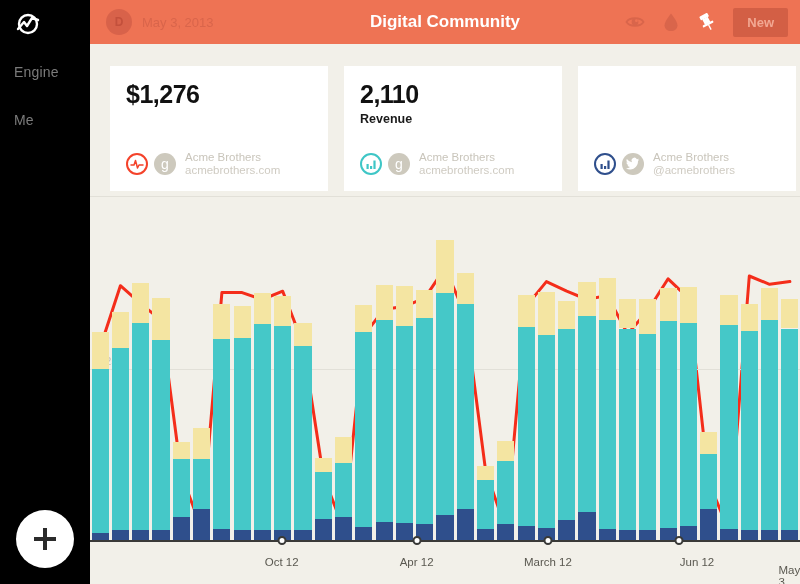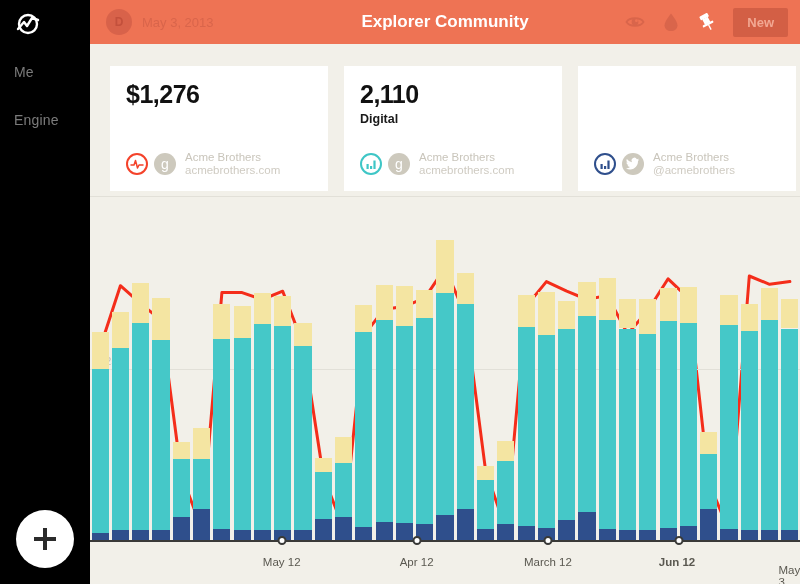--- a/index.html
+++ b/index.html
@@ -120,37 +120,37 @@
 
   <div class="sidebar">
     <div class="logo">
       <svg width="30" height="30" viewBox="0 0 30 30">
         <circle cx="15" cy="15" r="9" fill="none" stroke="#ffffff" stroke-width="2.4"></circle>
         <path d="M5 20 L11 13 L14 17 L19 9 L25 11" fill="none" stroke="#ffffff" stroke-width="2.4" stroke-linecap="round" stroke-linejoin="round"></path>
       </svg>
     </div>
     <div class="nav">
       <div class="nav-item">
+        <span>Engine</span>
+      </div>
+      <div class="nav-item">
         <span>Me</span>
-      </div>
-      <div class="nav-item">
-        <span>Engine</span>
       </div>
     </div>
     <div class="fab">
       <span class="plus"></span>
     </div>
   </div>
 
   <div class="header">
     <div class="hdr-avatar">
       <span>D</span>
     </div>
     <div class="hdr-date">May 3, 2013</div>
-    <div class="hdr-title">Explorer Community</div>
+    <div class="hdr-title">Digital Community</div>
     <div class="hdr-right">
       <span class="hdr-icon">
         <svg width="20" height="20" viewBox="0 0 20 20">
           <path d="M1.5 10 C4.5 5, 15.5 5, 18.5 10 C15.5 15, 4.5 15, 1.5 10 Z" fill="none" stroke="#d9654b" stroke-width="1.8"></path>
           <circle cx="10" cy="10" r="3.4" fill="#d9654b"></circle>
           <circle cx="11.4" cy="8.7" r="1.4" fill="#ee7354"></circle>
         </svg>
       </span>
       <span class="hdr-icon">
         <svg width="18" height="20" viewBox="0 0 18 20">
@@ -184,21 +184,21 @@
         <span class="src">g</span>
         <span class="card-acct">
           <div class="nm">Acme Brothers</div>
           <div class="hd">acmebrothers.com</div>
         </span>
       </div>
     </div>
 
     <div class="card">
       <div class="card-value">2,110</div>
-      <div class="card-label">Digital</div>
+      <div class="card-label">Revenue</div>
       <div class="card-foot">
         <span class="badge" style="border-color:#3ec6c6">
           <svg width="12" height="12" viewBox="0 0 12 12">
             <rect x="1.5" y="6" width="2.2" height="5" fill="#3ec6c6"></rect>
             <rect x="5" y="8" width="2.2" height="3" fill="#3ec6c6"></rect>
             <rect x="8.4" y="2.5" width="2.2" height="8.5" fill="#3ec6c6"></rect>
           </svg>
         </span>
         <span class="src">g</span>
         <span class="card-acct">
@@ -410,24 +410,24 @@
           <div class="seg s-yellow" style="bottom: 87.4317%; height: 12.5683%;"></div>
         </div>
         <div class="bar" style="left: 691.314px; width: 17.0857px; height: 242.19px;">
           <div class="seg s-blue" style="bottom: 0px; height: 4.5584%;"></div>
           <div class="seg s-teal" style="bottom: 4.5584%; height: 83.1909%;"></div>
           <div class="seg s-yellow" style="bottom: 87.7493%; height: 12.2507%;"></div>
         </div>
       </div>
     <div class="axis-line"></div>
     <div class="xlabels" id="xlabels">
-        <div class="xlabel" style="left: 191.7px;">May 12</div>
+        <div class="xlabel" style="left: 191.7px;">Oct 12</div>
         <div class="xlabel" style="left: 326.6px;">Apr 12</div>
         <div class="xlabel" style="left: 457.95px;">March 12</div>
-        <div class="xlabel" style="left: 587px; font-weight: bold;">Jun 12</div>
+        <div class="xlabel" style="left: 607px;">Jun 12</div>
         <div class="xlabel" style="left: 699.35px; margin-top: 8px;">May 3</div>
       </div>
   <div class="tick-dot" style="left: 191.7px;"></div>
       <div class="tick-dot" style="left: 326.6px;"></div>
       <div class="tick-dot" style="left: 457.95px;"></div>
       <div class="tick-dot" style="left: 589.3px;"></div>
     </div>
 
 </div>
 

